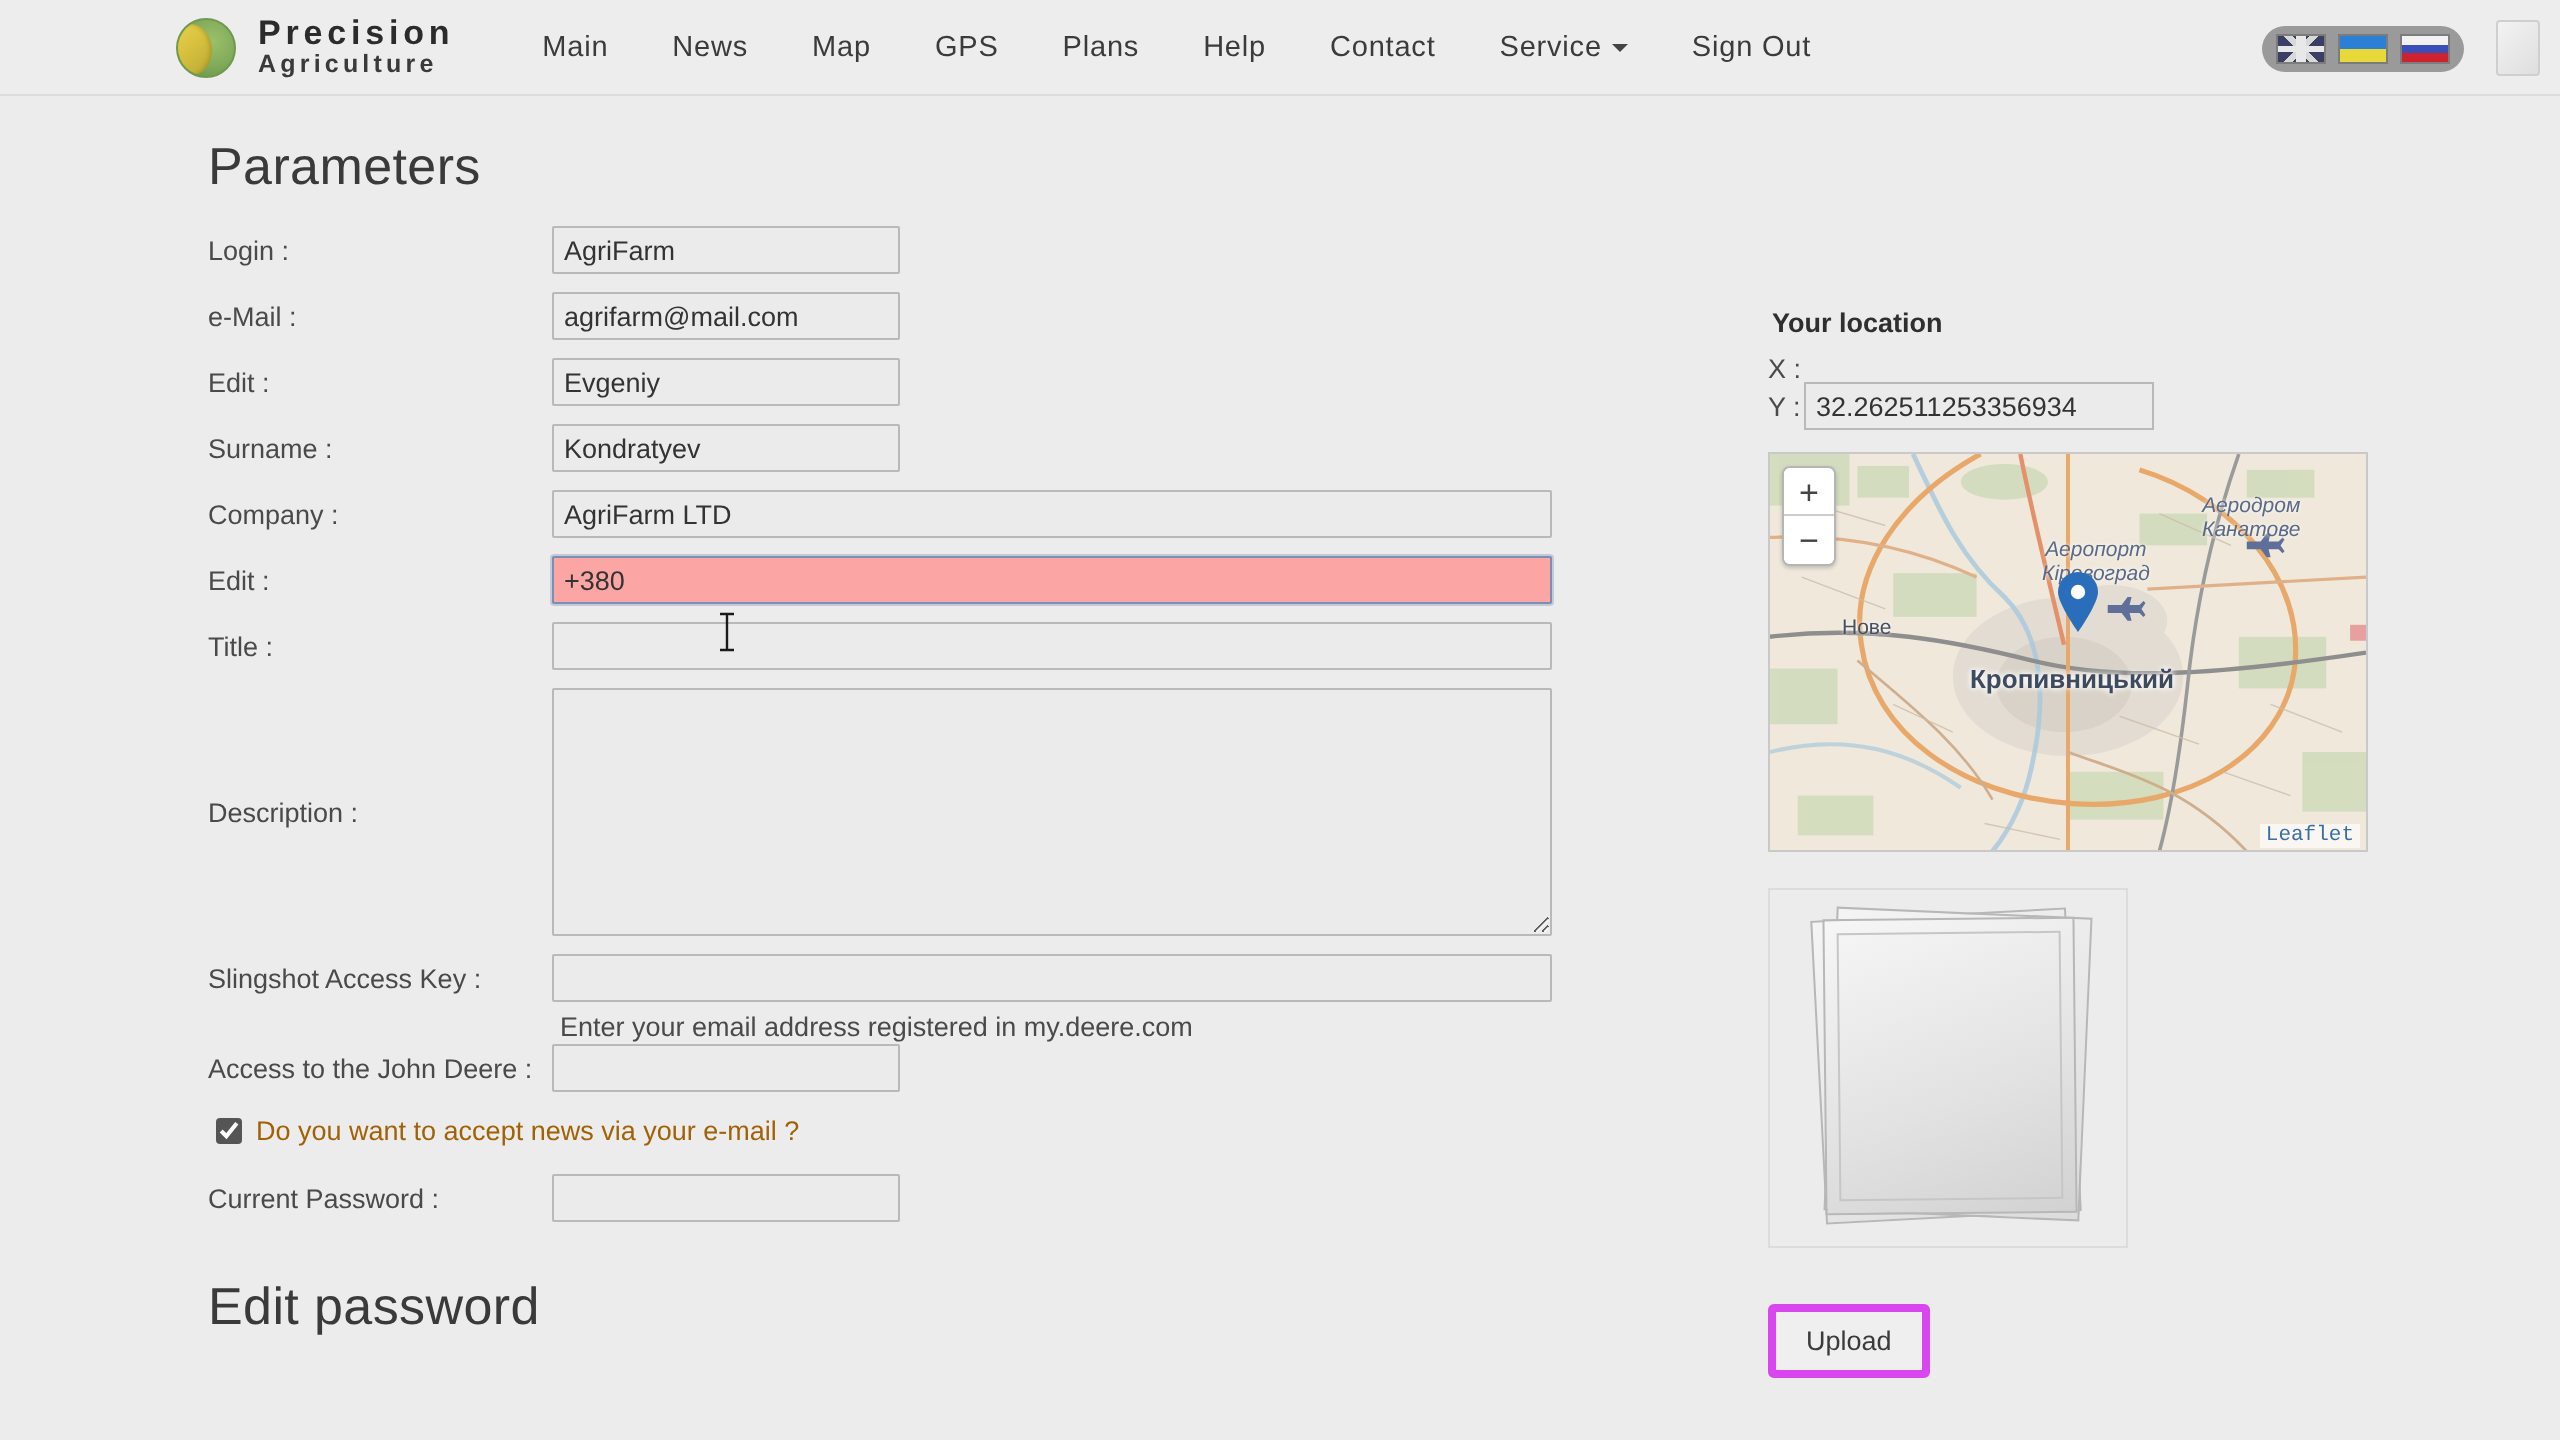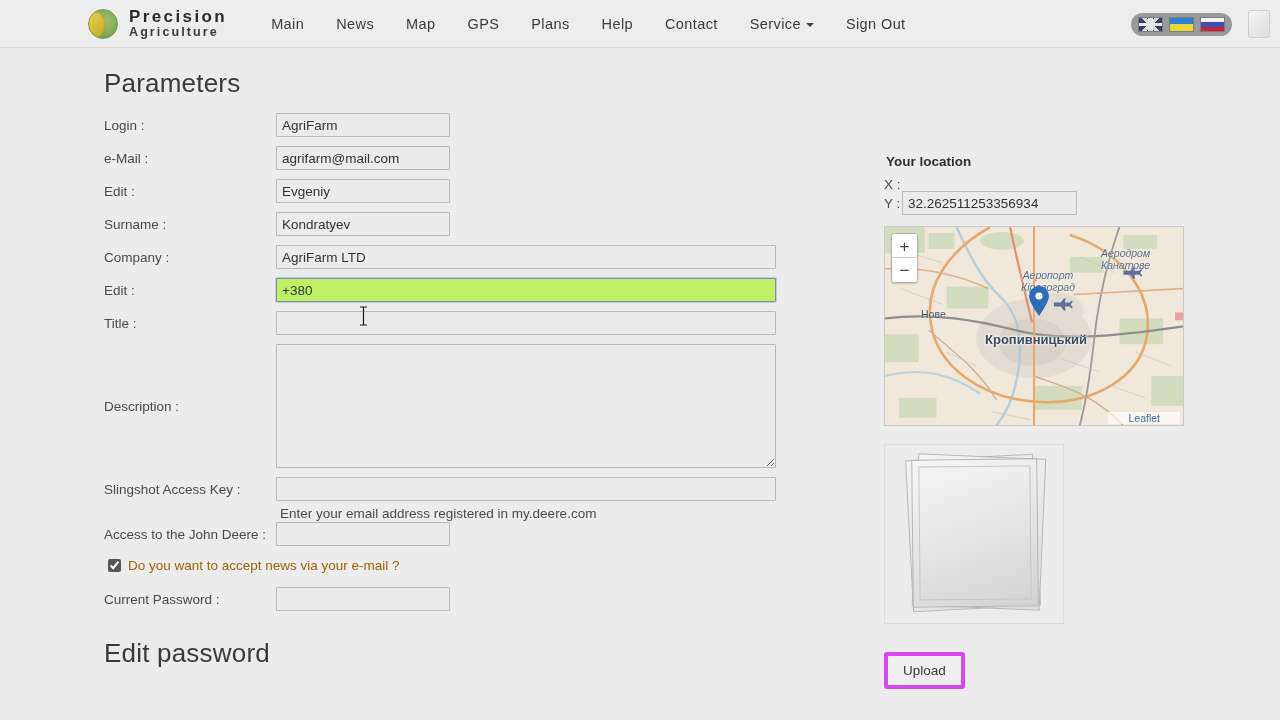--- a/index.html
+++ b/index.html
@@ -157,21 +157,21 @@
     padding: 3px 5px;
     height: 24px;
     outline: none;
   }
   .field::placeholder { color: #9a9a9a; }
   .field-sm { width: 174px; }
   .field-lg { width: 500px; }
   .field-focus {
     border: 1px solid #7a8fb5;
     box-shadow: 0 0 0 1px rgba(122,143,181,.35);
-    background: #bef264;
+    background: #fca5a5;
   }
   textarea.field {
     height: 124px;
     width: 500px;
     resize: both;
     line-height: 1.35;
   }
   .row-desc { align-items: center; }
   .row-desc .row-label { align-self: center; }
 
@@ -248,23 +248,24 @@
   }
   .zoom-btn:last-child { border-bottom: none; }
   #map-marker {
     position: absolute; left: 143px; top: 58px;
     width: 22px; height: 32px; z-index: 5;
   }
   #map-attr {
     position: absolute; right: 3px; bottom: 1px;
     font-size: 10.5px; color: #3a6ea8;
     background: rgba(255,255,255,.65);
-    padding: 0 20px;
+    padding: 0 3px;
     z-index: 6;
     cursor: pointer;
+    font-family: Liberation Mono, monospace;
   }
   .map-label {
     position: absolute;
     font-style: italic;
     font-family: "Liberation Sans", sans-serif;
     color: #5a6a86;
     white-space: nowrap;
     z-index: 4;
     pointer-events: none;
   }

